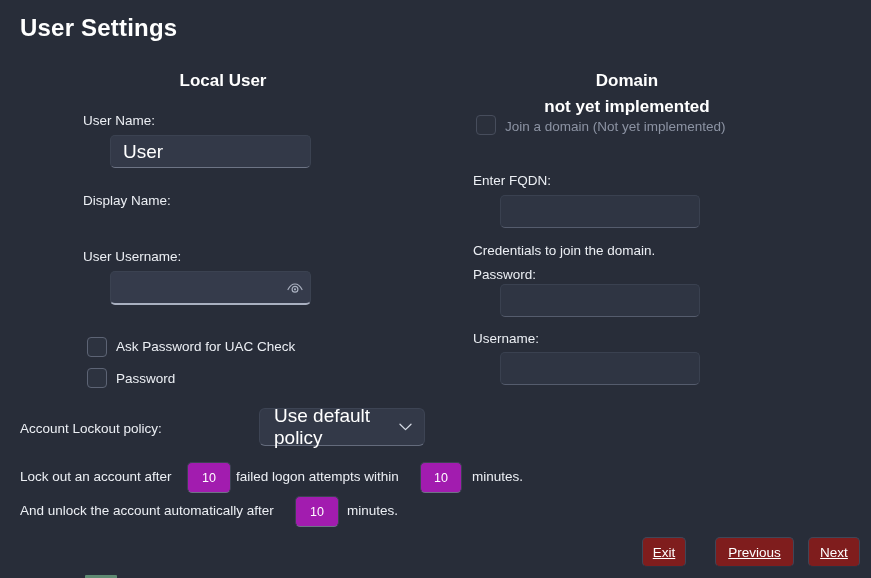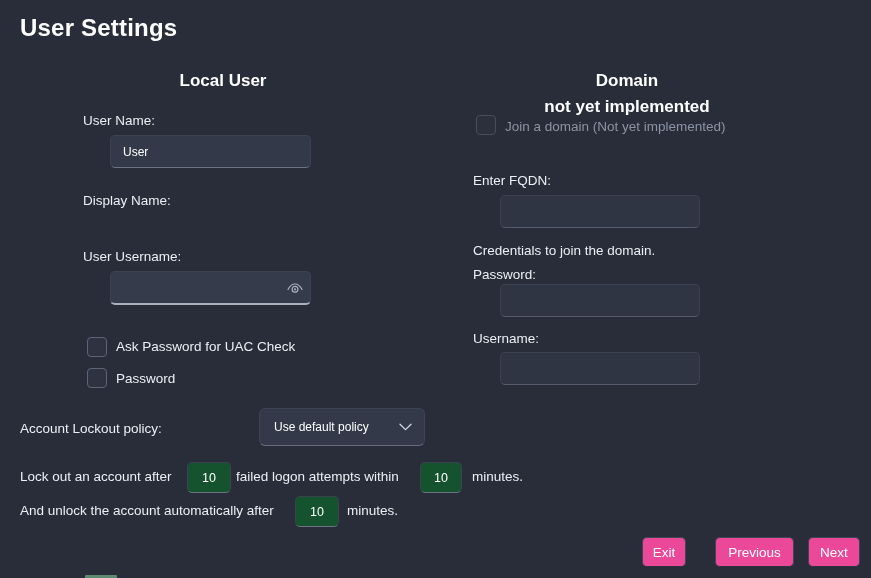--- a/index.html
+++ b/index.html
@@ -54,21 +54,21 @@
 
   
   .tbox {
     position: absolute;
     box-sizing: border-box;
     background: #333948;
     border: 1px solid #3b4251;
     border-bottom: 1px solid #6d7485;
     border-radius: 5px;
     color: #ffffff;
-    font-size: 12px;
+    font-size: 19px;
     font-family: "Liberation Sans", sans-serif;
     padding: 1px 12px;
     outline: none;
   }
   .tbox.accent { border-bottom: 2px solid #a9b0c0; background: #353b4b; }
   .tbox.plain  { background: #2f3543; border-color: #3a4150; border-bottom-color: #555c6d; }
 
   .eye-btn {
     position: absolute;
     width: 24px;
@@ -106,31 +106,31 @@
     position: absolute;
     box-sizing: border-box;
     background: #333948;
     border: 1px solid #3d4454;
     border-bottom-color: #646b7c;
     border-radius: 6px;
     display: flex;
     align-items: center;
     justify-content: space-between;
     padding: 0 12px 0 14px;
-    font-size: 12px;
+    font-size: 19px;
     color: #ffffff;
     cursor: pointer;
   }
   .chev { flex: 0 0 auto; display: flex; align-items: center; margin-left: 10px; }
 
   
   .numbox {
     position: absolute;
     box-sizing: border-box;
-    background: #14532d;
+    background: #a21caf;
     border: 1px solid #3b4251;
     border-bottom: 1px solid #6d7485;
     border-radius: 5px;
     color: #ffffff;
     font-size: 12.5px;
     font-family: "Liberation Sans", sans-serif;
     text-align: center;
     padding: 0;
     outline: none;
   }
@@ -140,31 +140,32 @@
     position: absolute;
     font-size: 13.5px;
     color: #eceff4;
     white-space: nowrap;
   }
 
   
   .btn {
     position: absolute;
     box-sizing: border-box;
-    background: #ec4899;
+    background: #7f1d1d;
     border: 1px solid #3f4657;
     border-bottom-color: #2b3140;
     border-radius: 5px;
     color: #ffffff;
     font-size: 13.5px;
     font-family: "Liberation Sans", sans-serif;
     cursor: pointer;
     display: flex;
     align-items: center;
     justify-content: center;
+    text-decoration: underline;
   }
 
   
   .taskbar-sliver {
     position: absolute;
     left: 85px;
     top: 575px;
     width: 32px;
     height: 4px;
     background: #5f8a72;

